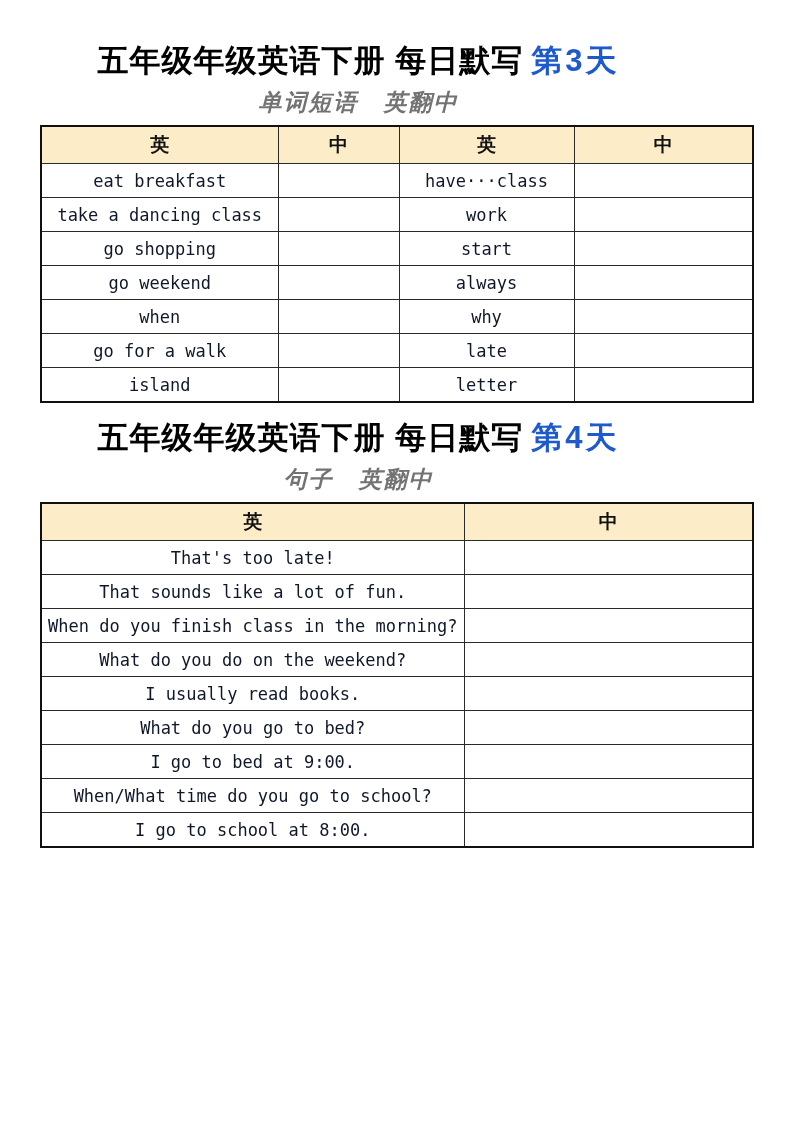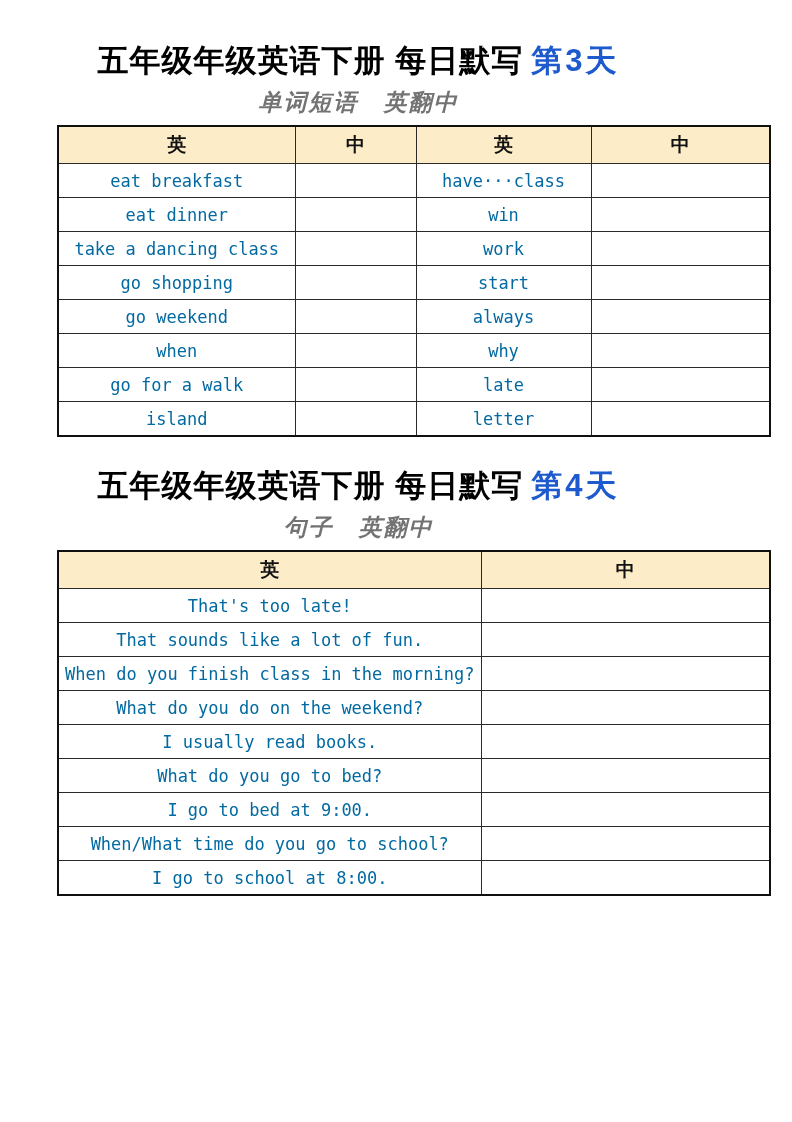--- a/index.html
+++ b/index.html
@@ -9,21 +9,21 @@
     font-family: "Liberation Sans", sans-serif;
   }
   body {
     width: 792px;
     height: 1122px;
     overflow: hidden;
   }
   .sheet {
     box-sizing: border-box;
     width: 717px;
-    padding: 0 57px;
+    padding: 0 40px;
   }
   .title {
     margin: 42px 0 8px 0;
     text-align: center;
     font-size: 31px;
     line-height: 38px;
     font-weight: 700;
     color: #000000;
     letter-spacing: 1px;
     white-space: nowrap;
@@ -38,21 +38,21 @@
     text-align: center;
     font-size: 23px;
     line-height: 28px;
     font-weight: 700;
     font-style: italic;
     color: #737373;
     font-family: "DejaVu Serif", serif;
     letter-spacing: 2px;
   }
   .title2 {
-    margin-top: 30px;
+    margin-top: 16px;
   }
   table.sheet-table {
     width: 712px;
     table-layout: fixed;
     border-collapse: collapse;
     border: 2px solid #101010;
   }
   table.sheet-table th,
   table.sheet-table td {
     border: 1px solid #2a2a2a;
@@ -66,21 +66,21 @@
     height: 36px;
     background: #fdecc8;
     font-size: 19px;
     font-weight: 600;
     color: #111111;
   }
   table.sheet-table td {
     height: 33px;
     font-family: "DejaVu Sans Mono", "Liberation Mono", monospace;
     font-size: 17px;
-    color: #0369a1;
+    color: #0f172a;
   }
 </style>
 </head>
 <body>
 
 <div class="sheet">
 
   <div class="title">
     <span>五年级年级英语下册 每日默写</span><span class="day">第3天</span>
   </div>
@@ -102,26 +102,20 @@
       </tr>
     </thead>
     <tbody>
         <tr>
           <td>eat breakfast</td>
           <td></td>
           <td>have···class</td>
           <td></td>
         </tr>
         <tr>
-          <td>eat dinner</td>
-          <td></td>
-          <td>win</td>
-          <td></td>
-        </tr>
-        <tr>
           <td>take a dancing class</td>
           <td></td>
           <td>work</td>
           <td></td>
         </tr>
         <tr>
           <td>go shopping</td>
           <td></td>
           <td>start</td>
           <td></td>

